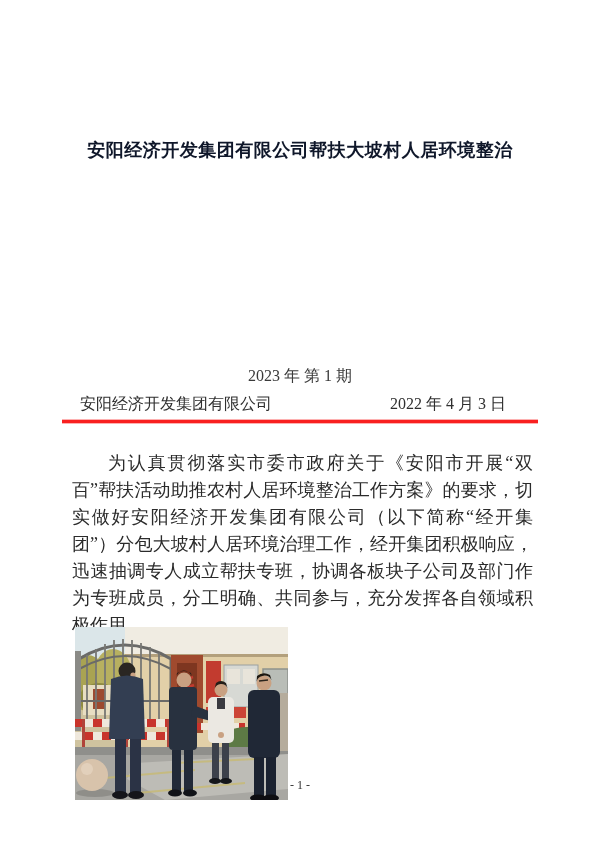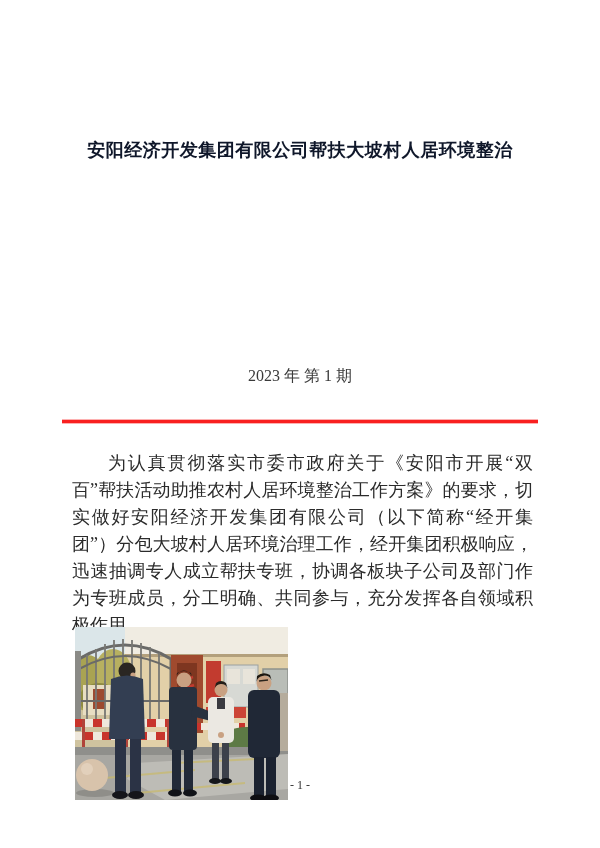--- a/index.html
+++ b/index.html
@@ -71,20 +71,24 @@
 </head>
 <body>
 
 <div class="page">
 
   <div class="title1">安阳经济开发集团有限公司帮扶大坡村人居环境整治</div>
 
 
   <div class="issue">2023 年  第 1 期</div>
 
+  <div class="meta">
+    <span>安阳经济开发集团有限公司</span>
+    <span>2022 年 4 月 3 日</span>
+  </div>
 
   <div class="rule"></div>
 
   <div class="para1">为认真贯彻落实市委市政府关于《安阳市开展“双百”帮扶活动助推农村人居环境整治工作方案》的要求，切实做好安阳经济开发集团有限公司（以下简称“经开集团”）分包大坡村人居环境治理工作，经开集团积极响应，迅速抽调专人成立帮扶专班，协调各板块子公司及部门作为专班成员，分工明确、共同参与，充分发挥各自领域积极作用。</div>
 
   <div class="photo">
     <svg viewBox="0 0 213 173" preserveAspectRatio="none" xmlns="http://www.w3.org/2000/svg">
 
       <rect x="0" y="0" width="213" height="42" fill="#dbe6e9"></rect>
 

